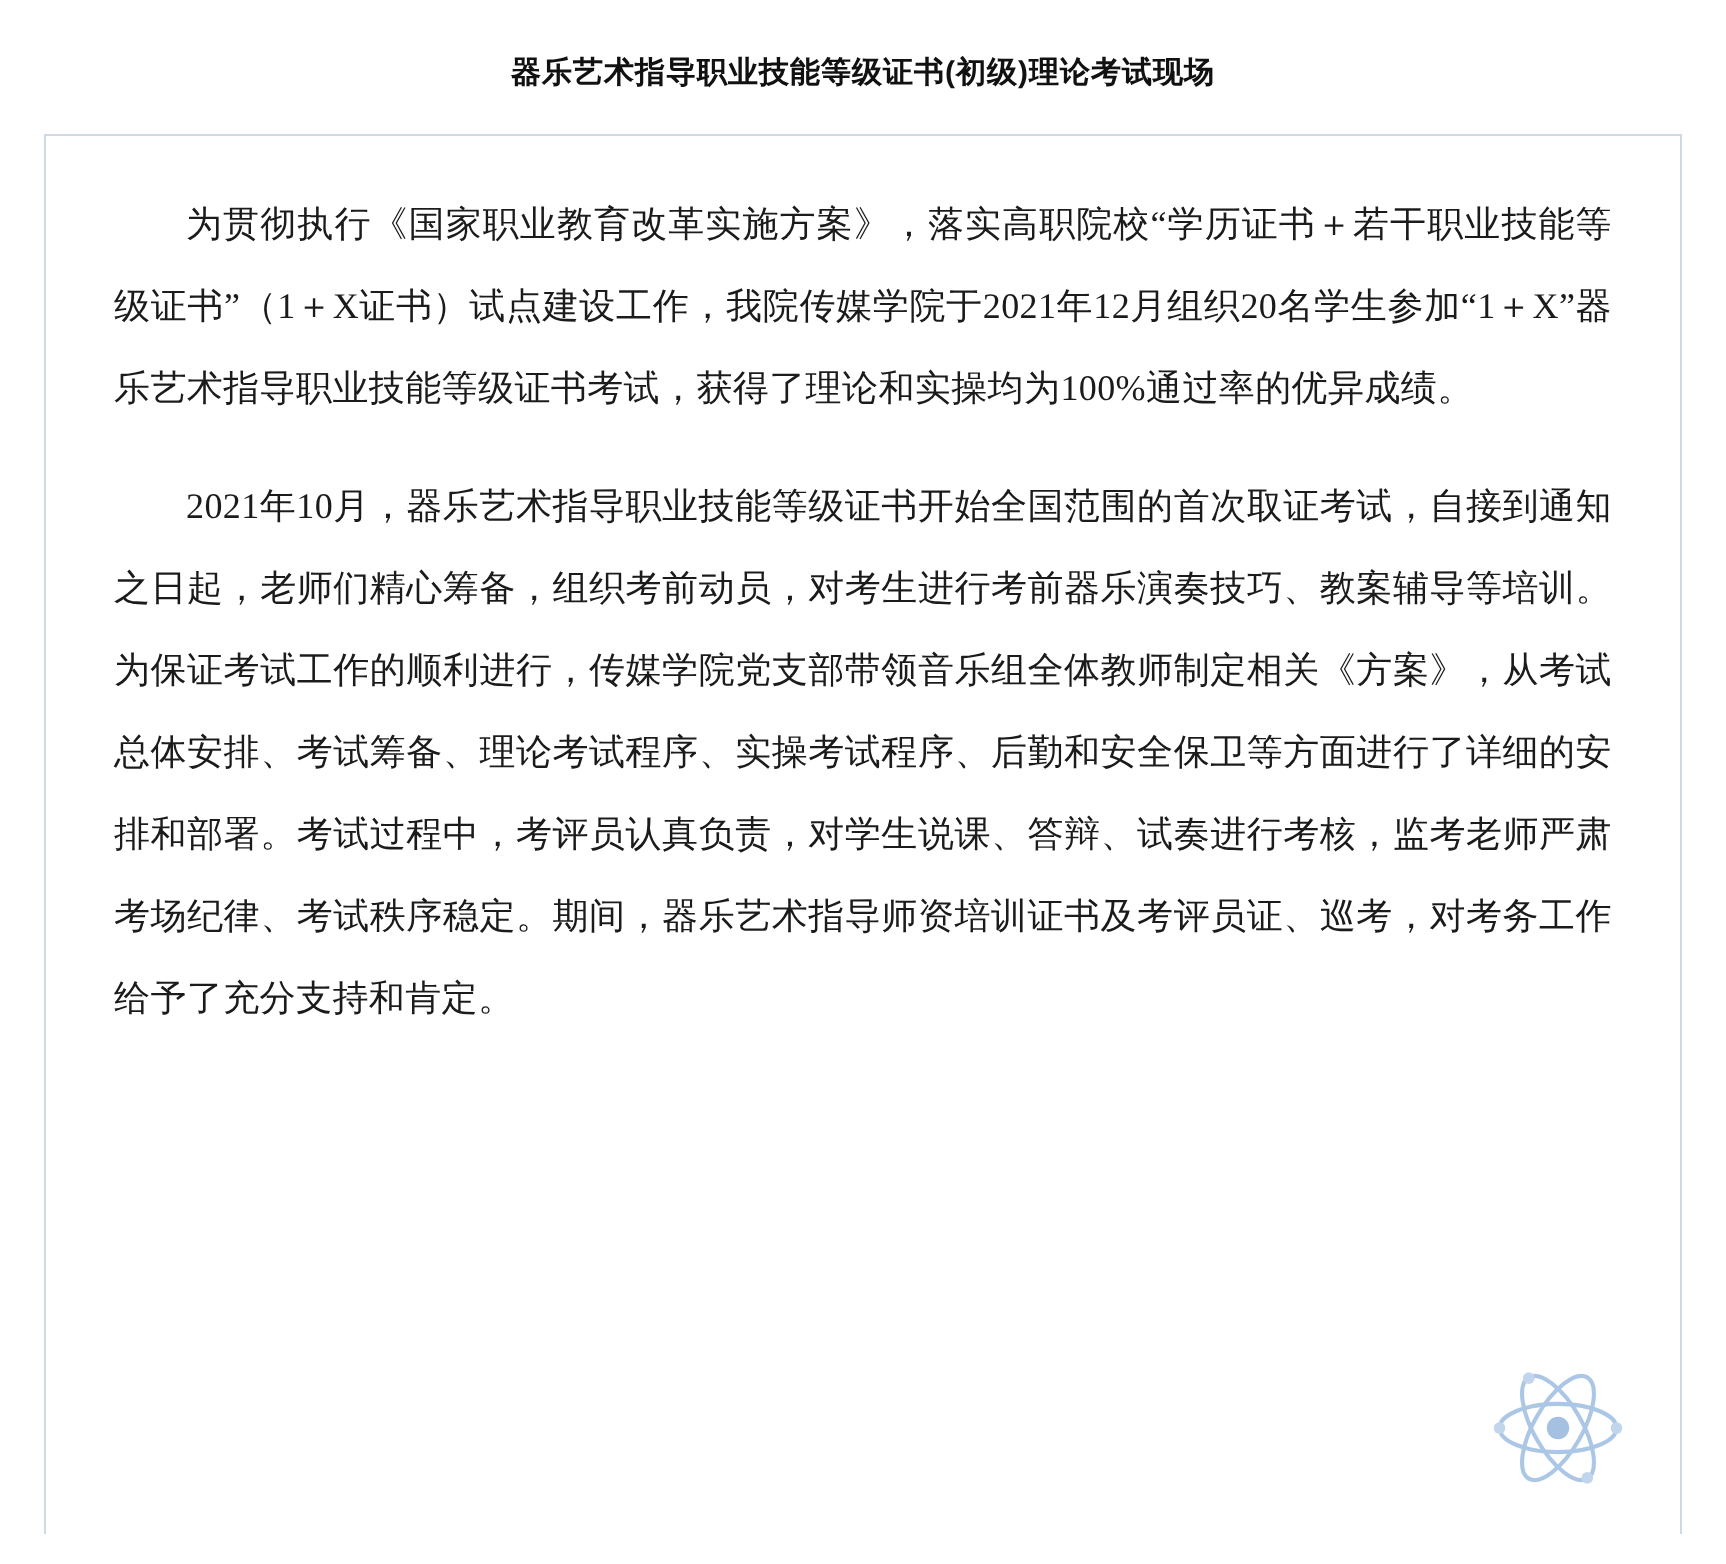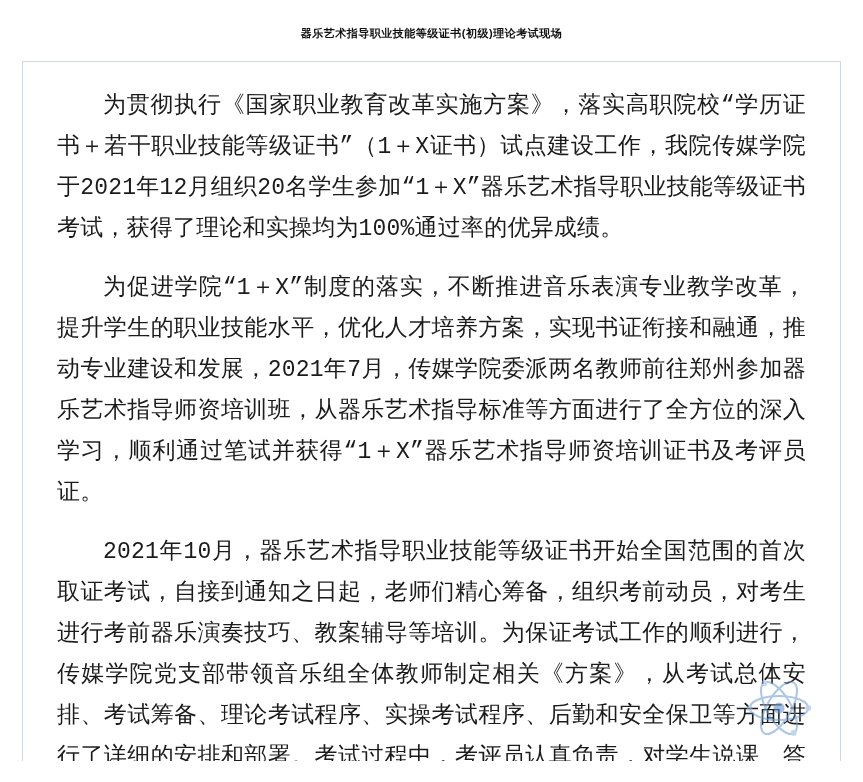--- a/index.html
+++ b/index.html
@@ -16,21 +16,21 @@
     overflow: hidden;
   }
   .page {
     width: 863px;
     height: 782px;
     position: relative;
     box-sizing: border-box;
   }
   .doc-title {
     text-align: center;
-    font-size: 11px;
+    font-size: 15px;
     font-weight: bold;
     color: #111111;
     letter-spacing: 0.5px;
     padding-top: 26px;
     padding-bottom: 20px;
     line-height: 1.4;
   }
   .content-frame {
     margin: 0 22px;
     border: 1px solid #cfd9e4;
@@ -38,29 +38,29 @@
     height: 700px;
     box-sizing: border-box;
     position: relative;
     background: #ffffff;
     overflow: hidden;
   }
   .body-text {
     padding: 24px 34px 0 34px;
   }
   .para {
-    font-size: 23px;
+    font-size: 18px;
     line-height: 41px;
     color: #1b1b1b;
     text-align: justify;
     text-justify: inter-ideograph;
     text-indent: 2em;
     margin: 0 0 18px 0;
     letter-spacing: 0.2px;
-    font-family: Liberation Mono, monospace;
+    font-family: Liberation Serif, serif;
   }
   .para:last-child {
     margin-bottom: 0;
   }
   .watermark {
     position: absolute;
     right: 18px;
     bottom: 10px;
     width: 86px;
     height: 86px;
@@ -71,21 +71,20 @@
 </head>
 <body>
 
 <div class="page">
 
   <div class="doc-title">器乐艺术指导职业技能等级证书(初级)理论考试现场</div>
 
   <div class="content-frame">
     <div class="body-text">
       <p class="para">为贯彻执行《国家职业教育改革实施方案》，落实高职院校“学历证书＋若干职业技能等级证书”（1＋X证书）试点建设工作，我院传媒学院于2021年12月组织20名学生参加“1＋X”器乐艺术指导职业技能等级证书考试，获得了理论和实操均为100%通过率的优异成绩。</p>
-      <p class="para">为促进学院“1＋X”制度的落实，不断推进音乐表演专业教学改革，提升学生的职业技能水平，优化人才培养方案，实现书证衔接和融通，推动专业建设和发展，2021年7月，传媒学院委派两名教师前往郑州参加器乐艺术指导师资培训班，从器乐艺术指导标准等方面进行了全方位的深入学习，顺利通过笔试并获得“1＋X”器乐艺术指导师资培训证书及考评员证。</p>
       <p class="para">2021年10月，器乐艺术指导职业技能等级证书开始全国范围的首次取证考试，自接到通知之日起，老师们精心筹备，组织考前动员，对考生进行考前器乐演奏技巧、教案辅导等培训。为保证考试工作的顺利进行，传媒学院党支部带领音乐组全体教师制定相关《方案》，从考试总体安排、考试筹备、理论考试程序、实操考试程序、后勤和安全保卫等方面进行了详细的安排和部署。考试过程中，考评员认真负责，对学生说课、答辩、试奏进行考核，监考老师严肃考场纪律、考试秩序稳定。期间，器乐艺术指导师资培训证书及考评员证、巡考，对考务工作给予了充分支持和肯定。</p>
     </div>
 
     <div class="watermark">
       <svg viewBox="0 0 100 100" width="86" height="86" aria-hidden="true">
         <g fill="none" stroke="#6a9bd1" stroke-width="2.4">
           <ellipse cx="50" cy="50" rx="34" ry="14"></ellipse>
           <ellipse cx="50" cy="50" rx="34" ry="14" transform="rotate(60 50 50)"></ellipse>
           <ellipse cx="50" cy="50" rx="34" ry="14" transform="rotate(120 50 50)"></ellipse>
         </g>

